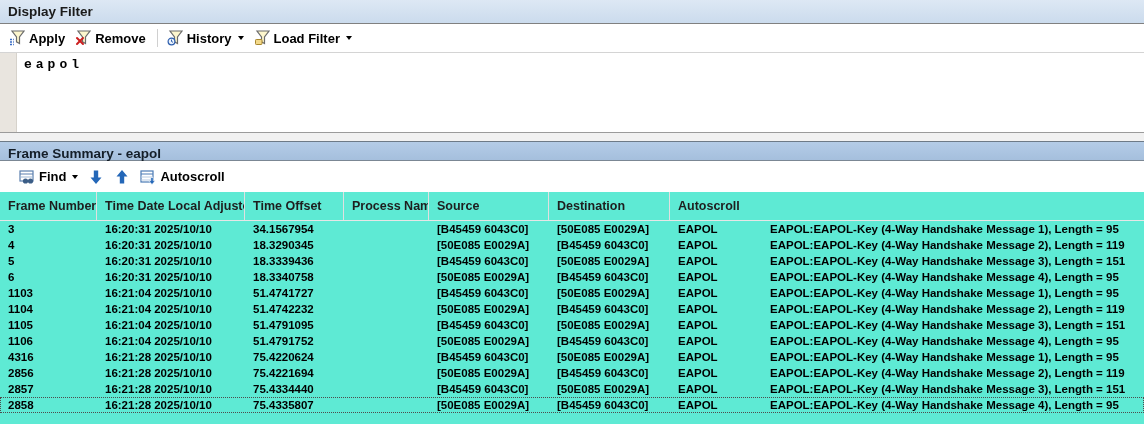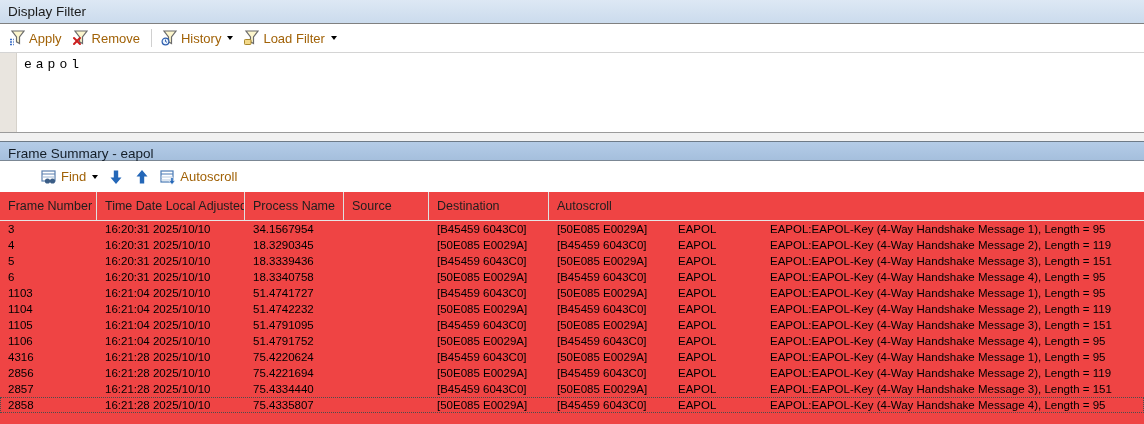--- a/index.html
+++ b/index.html
@@ -1,46 +1,46 @@
 <!DOCTYPE html>
 <html><head>
 <meta charset="utf-8">
 <style>
   * { margin:0; padding:0; box-sizing:border-box; }
   html,body { width:1144px; height:424px; overflow:hidden; background:#fff;
               font-family:"Liberation Sans","DejaVu Sans",sans-serif; }
-  .window { width:1144px; height:424px; display:flex; flex-direction:column; background:#fff; }
+  .window { width:1144px; height:424px; display:flex; flex-direction:column; background:#fff;font-weight:bold; }
 
   
   .pane-title { height:24px; line-height:23px; padding-left:8px; font-size:13.5px; color:#1b1b1b;
                 background:linear-gradient(#dde8f4,#cbdbed); border-bottom:1px solid #808080; }
   .pane-title.active { height:20px; line-height:23px; color:#141e28;
                 background:linear-gradient(#b4cce7,#a5bfdd);
                 border-top:1px solid #6d7a87; border-bottom:1px solid #7b8794; }
 
   
-  .toolbar { display:flex; align-items:center; background:#fff; font-size:13px; color:#a16207;
+  .toolbar { display:flex; align-items:center; background:#fff; font-size:13px; color:#000000;
              border-bottom:1px solid #d4d4d4; }
   .tb1 { height:29px; padding-left:5px; }
-  .tb2 { height:31px; padding-left:1px; border-bottom:none;margin-left:36px; }
+  .tb2 { height:31px; padding-left:15px; border-bottom:none; }
   .tb-btn { display:flex; align-items:center; gap:4px; padding:2px 6px 2px 4px; cursor:default; border-radius:2px; }
   .tb-sep { width:1px; height:18px; background:#d0d0d0; margin:0 5px; }
   .caret { width:0; height:0; border-left:3.5px solid transparent; border-right:3.5px solid transparent;
            border-top:4px solid #000; margin-left:2px; }
   .icon16 { width:16px; height:16px; flex:0 0 16px; }
 
   
   .filter-editor { height:80px; background:#fff; border-bottom:1px solid #9b9b9b; display:flex; }
   .gutter { width:17px; background:#e9e5df; border-right:1px solid #d6d2cb; }
   .filter-text { padding:4px 0 0 7px; font-family:"Liberation Mono","DejaVu Sans Mono",monospace;
                  font-size:13px; letter-spacing:4px; color:#000; white-space:pre; flex:1; }
   .panel-gap { height:8px; background:#f1f1f1; }
 
   
-  .grid-area { flex:1; background:#ef4444; overflow:hidden; }
+  .grid-area { flex:1; background:#5eead4; overflow:hidden; }
   .grid-row { display:grid; grid-template-columns:97px 148px 99px 85px 120px 121px 92px 1fr; }
   .grid-head { height:29px; line-height:28px; font-size:12.5px; color:#1e1e1e; border-bottom:1px solid #e6e6e6; }
   .grid-head .hcell { padding-left:8px; white-space:nowrap; overflow:hidden; border-right:1px solid #e0e0e0; cursor:default; }
   .grid-head .hcell:last-child { border-right:none; }
   .grid-body .grid-row { height:16px; line-height:16px; font-size:11.5px; color:#000; }
   .grid-body .cell { padding-left:8px; white-space:nowrap; overflow:hidden; }
   .grid-row.focused { outline:1px dotted #4d4d4d; outline-offset:-1px; }
 </style>
 </head>
 <body>
@@ -136,20 +136,21 @@
         <polygon points="12,15.5 8.8,11.8 10.8,11.8 10.8,8.5 13.2,8.5 13.2,11.8 15.2,11.8" fill="#2467b8" stroke="#fff" stroke-width="0.6"></polygon>
       </svg>
       <span>Autoscroll</span>
     </div>
   </div>
 
   <div class="grid-area">
     <div class="grid-row grid-head">
         <div class="hcell">Frame Number</div>
         <div class="hcell">Time Date Local Adjusted</div>
+        <div class="hcell">Time Offset</div>
         <div class="hcell">Process Name</div>
         <div class="hcell">Source</div>
         <div class="hcell">Destination</div>
         <div class="hcell">Autoscroll</div>
       </div>
     <div class="grid-body">
         <div class="grid-row">
           <div class="cell">3</div>
           <div class="cell">16:20:31 2025/10/10</div>
           <div class="cell">34.1567954</div>

